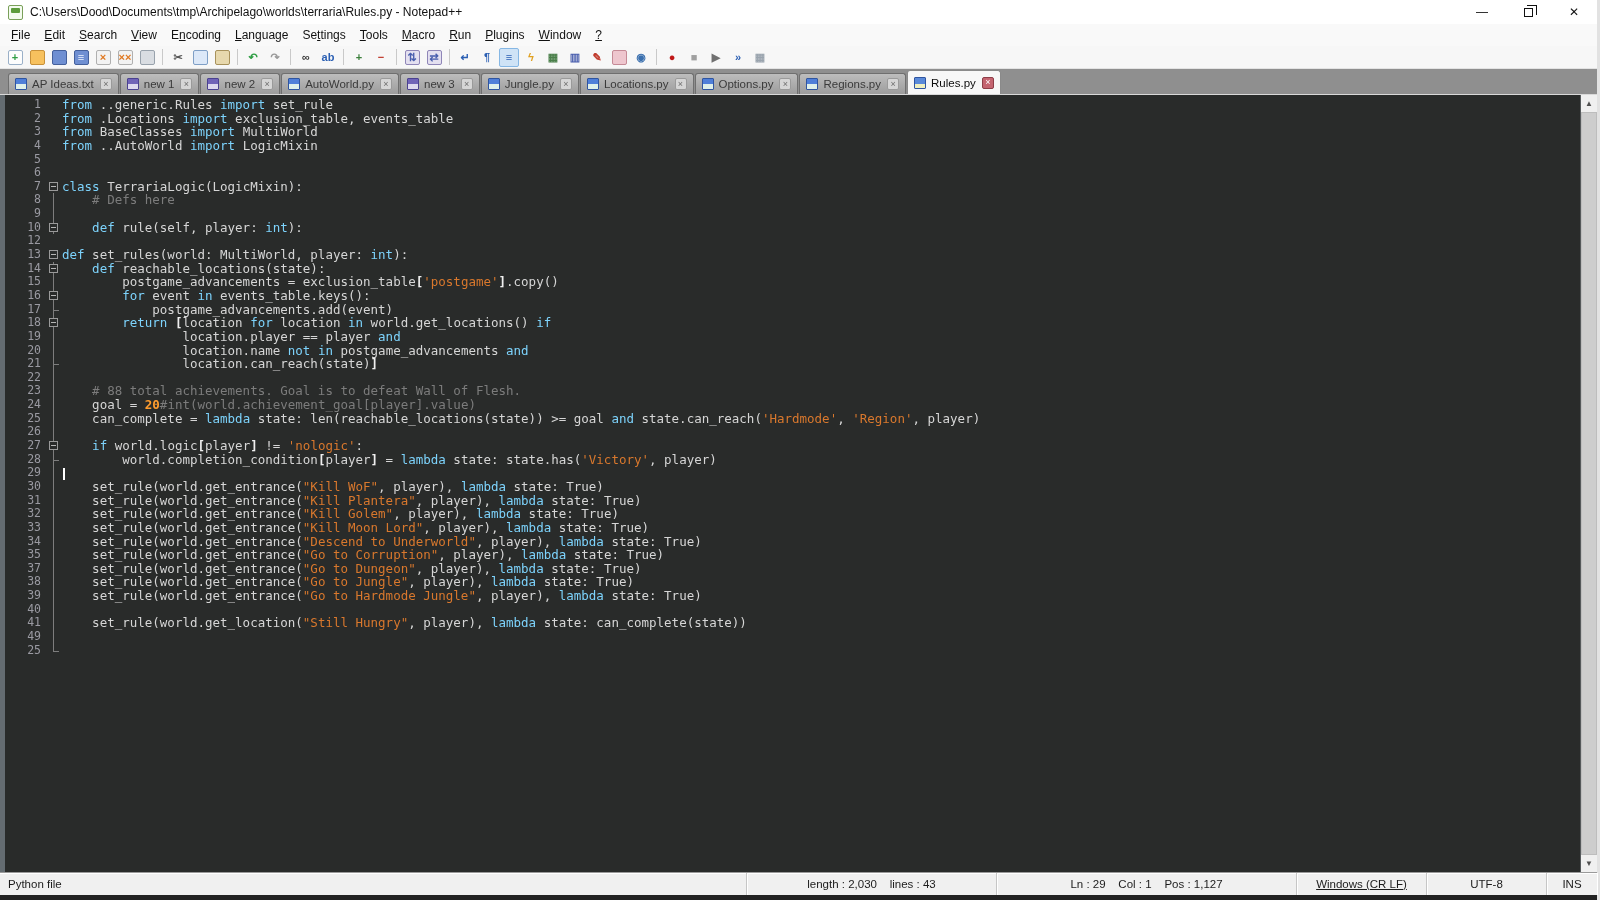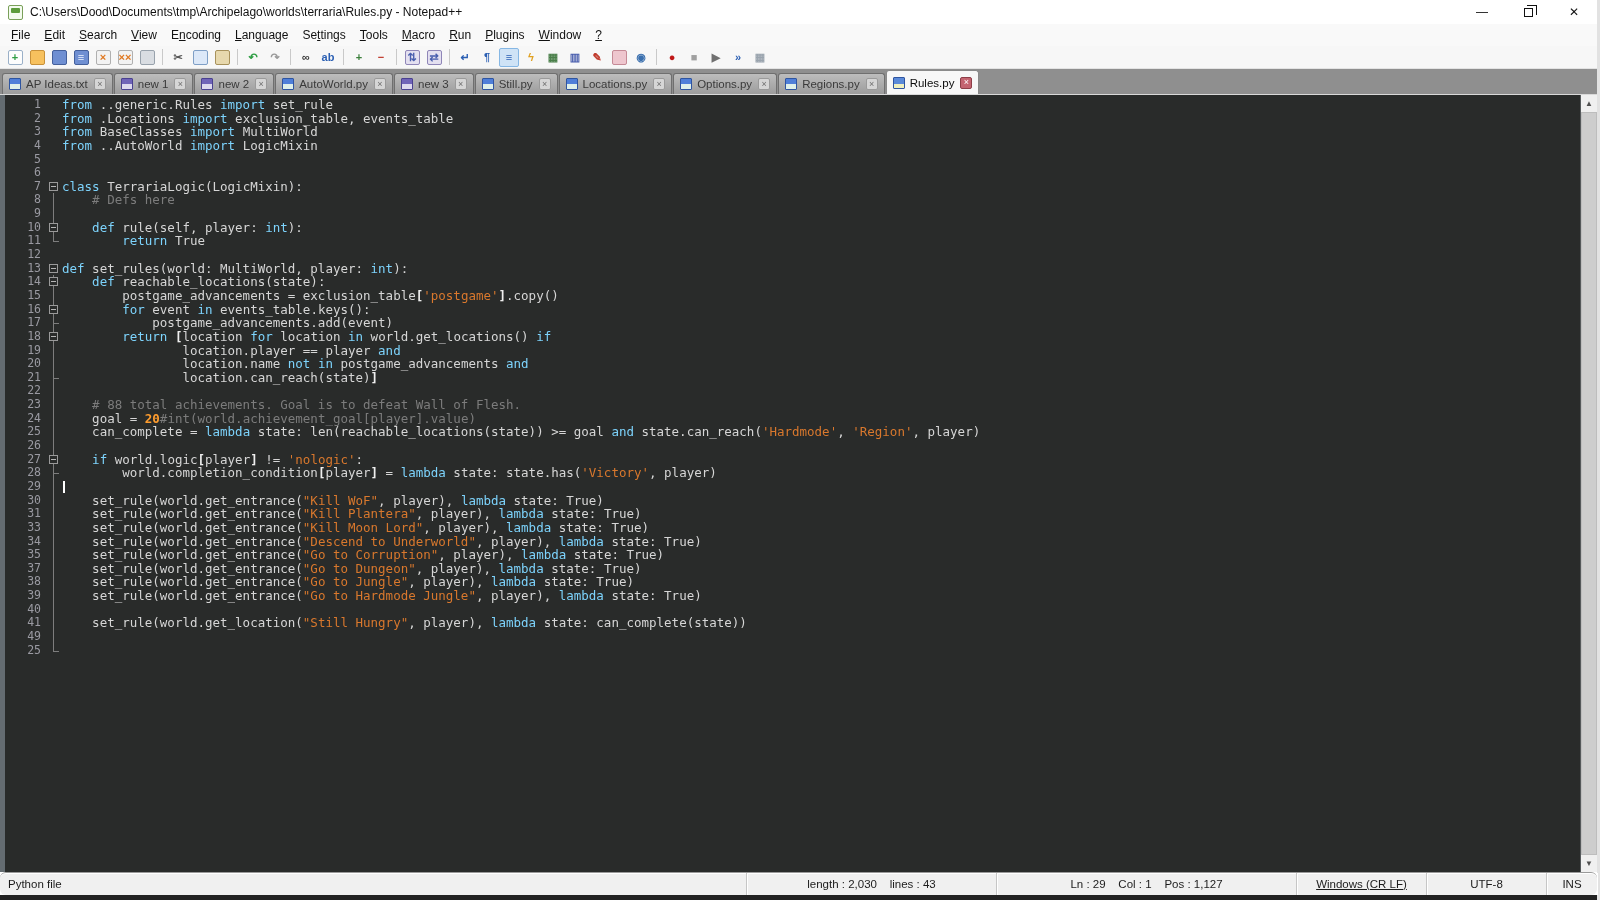--- a/index.html
+++ b/index.html
@@ -23,21 +23,21 @@
   .menu-item u { text-decoration:underline; }
 
   
   .toolbar { height:23px; background:#f7f7f7; display:flex; align-items:center; padding-left:4px; flex:0 0 auto; border-bottom:1px solid #e3e3e3; }
   .tb-btn { width:20px; height:19px; margin:0 1px; display:flex; align-items:center; justify-content:center; border:1px solid transparent; border-radius:2px; }
   .tb-btn .ic { width:15px; height:15px; display:flex; align-items:center; justify-content:center; font-size:11px; font-weight:bold; border-radius:2px; line-height:1; }
   .tb-btn.pressed { background:#cfe3f6; border-color:#86b7e4; }
   .tb-sep { width:1px; height:16px; background:#c9c9c9; margin:0 4px; }
 
   
-  .tabbar { height:25px; background:#8f8f8f; display:flex; align-items:flex-end; padding-left:2px; flex:0 0 auto; }
+  .tabbar { height:25px; background:#8f8f8f; display:flex; align-items:flex-end; padding-left:8px; flex:0 0 auto; }
   .tab { height:21px; display:flex; align-items:center; padding:0 6px; margin-right:1px; font-size:11.5px; color:#3a3a3a; background:linear-gradient(#bdbdbd,#9c9c9c); border:1px solid #6f6f6f; border-bottom:none; border-radius:3px 3px 0 0; white-space:nowrap; }
   .tab.active { height:24px; background:#f7f7f7; color:#0c0c0c; border-color:#8a8a8a; }
   .floppy { width:12px; height:12px; margin-right:5px; border-radius:1px; position:relative; flex:0 0 auto; }
   .floppy.blue   { background:linear-gradient(180deg,#4f7fd9 0 55%, #dff0ea 55% 100%); border:1px solid #2f55a0; }
   .floppy.violet { background:linear-gradient(180deg,#6f63b8 0 55%, #dcd8ee 55% 100%); border:1px solid #4a4190; }
   .floppy.active-doc { background:linear-gradient(180deg,#5b8ad9 0 55%, #f0f0c0 55% 100%); border:1px solid #2f55a0; }
   .tab-close { width:12px; height:12px; margin-left:6px; display:flex; align-items:center; justify-content:center; font-size:9px; line-height:1; background:#d6d6d6; border:1px solid #9a9a9a; border-radius:2px; color:#6e6e6e; }
   .tab.active .tab-close { background:#c46470; border-color:#8e3e48; color:#fff; }
 
   
@@ -58,21 +58,21 @@
   .tok-c { color:#7c7c7c; }
   .tok-b { color:#efefef; font-weight:bold; }
   .caret { display:inline-block; width:2px; height:12px; background:#ffffff; vertical-align:middle; margin-left:1px; }
 
   
   .vscroll { width:17px; background:#f0f0f0; display:flex; flex-direction:column; flex:0 0 auto; border-left:1px solid #55595b; }
   .scroll-btn { height:17px; display:flex; align-items:center; justify-content:center; font-size:8px; color:#505050; flex:0 0 auto; }
   .scroll-thumb { flex:1 1 auto; background:#cdcdcd; border:1px solid #bdbdbd; }
 
   
-  .statusbar { height:23px; flex:0 0 auto; background:#f0f0f0; border-top:1px solid #9a9a9a; box-shadow:inset 0 1px 0 #ffffff; display:flex; align-items:center; font-size:11.5px; color:#1c1c1c;border-radius:6px; }
+  .statusbar { height:23px; flex:0 0 auto; background:#f0f0f0; border-top:1px solid #9a9a9a; box-shadow:inset 0 1px 0 #ffffff; display:flex; align-items:center; font-size:11.5px; color:#1c1c1c; }
   .sb-seg { height:100%; display:flex; align-items:center; justify-content:center; border-right:1px solid #c6c6c6; box-shadow:1px 0 0 #ffffff; white-space:pre; }
   .sb-type { flex:1 1 auto; justify-content:flex-start; padding-left:8px; }
   .sb-size { width:250px; }
   .sb-pos  { width:300px; }
   .sb-eol  { width:130px;text-decoration:underline; }
   .sb-enc  { width:120px; }
   .sb-ins  { width:50px; border-right:none; }
   .footer-strip { height:5px; background:#222; flex:0 0 auto; }
 </style>
 </head>
@@ -235,21 +235,21 @@
         <span>AutoWorld.py</span>
         <span class="tab-close">×</span>
       </div>
       <div class="tab">
         <span class="floppy violet"></span>
         <span>new 3</span>
         <span class="tab-close">×</span>
       </div>
       <div class="tab">
         <span class="floppy blue"></span>
-        <span>Still.py</span>
+        <span>Jungle.py</span>
         <span class="tab-close">×</span>
       </div>
       <div class="tab">
         <span class="floppy blue"></span>
         <span>Locations.py</span>
         <span class="tab-close">×</span>
       </div>
       <div class="tab">
         <span class="floppy blue"></span>
         <span>Options.py</span>
@@ -273,41 +273,41 @@
         <div class="line"><span class="ln">1</span><span class="fold"></span><span class="txt"><span class="tok-k">from</span><span class="tok-d"> ..generic.Rules </span><span class="tok-k">import</span><span class="tok-d"> set_rule</span></span></div>
         <div class="line"><span class="ln">2</span><span class="fold"></span><span class="txt"><span class="tok-k">from</span><span class="tok-d"> .Locations </span><span class="tok-k">import</span><span class="tok-d"> exclusion_table, events_table</span></span></div>
         <div class="line"><span class="ln">3</span><span class="fold"></span><span class="txt"><span class="tok-k">from</span><span class="tok-d"> BaseClasses </span><span class="tok-k">import</span><span class="tok-d"> MultiWorld</span></span></div>
         <div class="line"><span class="ln">4</span><span class="fold"></span><span class="txt"><span class="tok-k">from</span><span class="tok-d"> ..AutoWorld </span><span class="tok-k">import</span><span class="tok-d"> LogicMixin</span></span></div>
         <div class="line"><span class="ln">5</span><span class="fold"></span><span class="txt"></span></div>
         <div class="line"><span class="ln">6</span><span class="fold"></span><span class="txt"></span></div>
         <div class="line"><span class="ln">7</span><span class="fold"><i class="fbox"></i></span><span class="txt"><span class="tok-k">class</span><span class="tok-d"> TerrariaLogic(LogicMixin):</span></span></div>
         <div class="line"><span class="ln">8</span><span class="fold f-line"></span><span class="txt"><span class="tok-c">    # Defs here</span></span></div>
         <div class="line"><span class="ln">9</span><span class="fold f-line"></span><span class="txt"></span></div>
         <div class="line"><span class="ln">10</span><span class="fold f-line"><i class="fbox"></i></span><span class="txt"><span class="tok-d">    </span><span class="tok-k">def</span><span class="tok-d"> rule(self, player: </span><span class="tok-k">int</span><span class="tok-d">):</span></span></div>
-        <div class="line"><span class="ln">11</span><span class="fold f-corner"></span><span class="txt"><span class="tok-d">        </span><span class="tok-k">return</span><span class="tok-d"> True</span></span></div>
         <div class="line"><span class="ln">12</span><span class="fold"></span><span class="txt"></span></div>
         <div class="line"><span class="ln">13</span><span class="fold"><i class="fbox"></i></span><span class="txt"><span class="tok-k">def</span><span class="tok-d"> set_rules(world: MultiWorld, player: </span><span class="tok-k">int</span><span class="tok-d">):</span></span></div>
         <div class="line"><span class="ln">14</span><span class="fold f-line"><i class="fbox"></i></span><span class="txt"><span class="tok-d">    </span><span class="tok-k">def</span><span class="tok-d"> reachable_locations(state):</span></span></div>
         <div class="line"><span class="ln">15</span><span class="fold f-line"></span><span class="txt"><span class="tok-d">        postgame_advancements = exclusion_table</span><span class="tok-b">[</span><span class="tok-s">'postgame'</span><span class="tok-b">]</span><span class="tok-d">.copy()</span></span></div>
         <div class="line"><span class="ln">16</span><span class="fold f-line"><i class="fbox"></i></span><span class="txt"><span class="tok-d">        </span><span class="tok-k">for</span><span class="tok-d"> event </span><span class="tok-k">in</span><span class="tok-d"> events_table.keys():</span></span></div>
         <div class="line"><span class="ln">17</span><span class="fold f-tee"></span><span class="txt"><span class="tok-d">            postgame_advancements.add(event)</span></span></div>
         <div class="line"><span class="ln">18</span><span class="fold f-line"><i class="fbox"></i></span><span class="txt"><span class="tok-d">        </span><span class="tok-k">return</span><span class="tok-d"> </span><span class="tok-b">[</span><span class="tok-d">location </span><span class="tok-k">for</span><span class="tok-d"> location </span><span class="tok-k">in</span><span class="tok-d"> world.get_locations() </span><span class="tok-k">if</span></span></div>
         <div class="line"><span class="ln">19</span><span class="fold f-line"></span><span class="txt"><span class="tok-d">                location.player == player </span><span class="tok-k">and</span></span></div>
         <div class="line"><span class="ln">20</span><span class="fold f-line"></span><span class="txt"><span class="tok-d">                location.name </span><span class="tok-k">not</span><span class="tok-d"> </span><span class="tok-k">in</span><span class="tok-d"> postgame_advancements </span><span class="tok-k">and</span></span></div>
         <div class="line"><span class="ln">21</span><span class="fold f-tee"></span><span class="txt"><span class="tok-d">                location.can_reach(state)</span><span class="tok-b">]</span></span></div>
         <div class="line"><span class="ln">22</span><span class="fold f-line"></span><span class="txt"></span></div>
         <div class="line"><span class="ln">23</span><span class="fold f-line"></span><span class="txt"><span class="tok-c">    # 88 total achievements. Goal is to defeat Wall of Flesh.</span></span></div>
         <div class="line"><span class="ln">24</span><span class="fold f-line"></span><span class="txt"><span class="tok-d">    goal = </span><span class="tok-n">20</span><span class="tok-c">#int(world.achievement_goal[player].value)</span></span></div>
         <div class="line"><span class="ln">25</span><span class="fold f-line"></span><span class="txt"><span class="tok-d">    can_complete = </span><span class="tok-k">lambda</span><span class="tok-d"> state: len(reachable_locations(state)) &gt;= goal </span><span class="tok-k">and</span><span class="tok-d"> state.can_reach(</span><span class="tok-s">'Hardmode'</span><span class="tok-d">, </span><span class="tok-s">'Region'</span><span class="tok-d">, player)</span></span></div>
         <div class="line"><span class="ln">26</span><span class="fold f-line"></span><span class="txt"></span></div>
         <div class="line"><span class="ln">27</span><span class="fold f-line"><i class="fbox"></i></span><span class="txt"><span class="tok-d">    </span><span class="tok-k">if</span><span class="tok-d"> world.logic</span><span class="tok-b">[</span><span class="tok-d">player</span><span class="tok-b">]</span><span class="tok-d"> != </span><span class="tok-s">'nologic'</span><span class="tok-d">:</span></span></div>
         <div class="line"><span class="ln">28</span><span class="fold f-tee"></span><span class="txt"><span class="tok-d">        world.completion_condition</span><span class="tok-b">[</span><span class="tok-d">player</span><span class="tok-b">]</span><span class="tok-d"> = </span><span class="tok-k">lambda</span><span class="tok-d"> state: state.has(</span><span class="tok-s">'Victory'</span><span class="tok-d">, player)</span></span></div>
         <div class="line"><span class="ln">29</span><span class="fold f-line"></span><span class="txt"><span class="caret"></span></span></div>
         <div class="line"><span class="ln">30</span><span class="fold f-line"></span><span class="txt"><span class="tok-d">    set_rule(world.get_entrance(</span><span class="tok-s">"Kill WoF"</span><span class="tok-d">, player), </span><span class="tok-k">lambda</span><span class="tok-d"> state: True)</span></span></div>
         <div class="line"><span class="ln">31</span><span class="fold f-line"></span><span class="txt"><span class="tok-d">    set_rule(world.get_entrance(</span><span class="tok-s">"Kill Plantera"</span><span class="tok-d">, player), </span><span class="tok-k">lambda</span><span class="tok-d"> state: True)</span></span></div>
+        <div class="line"><span class="ln">32</span><span class="fold f-line"></span><span class="txt"><span class="tok-d">    set_rule(world.get_entrance(</span><span class="tok-s">"Kill Golem"</span><span class="tok-d">, player), </span><span class="tok-k">lambda</span><span class="tok-d"> state: True)</span></span></div>
         <div class="line"><span class="ln">33</span><span class="fold f-line"></span><span class="txt"><span class="tok-d">    set_rule(world.get_entrance(</span><span class="tok-s">"Kill Moon Lord"</span><span class="tok-d">, player), </span><span class="tok-k">lambda</span><span class="tok-d"> state: True)</span></span></div>
         <div class="line"><span class="ln">34</span><span class="fold f-line"></span><span class="txt"><span class="tok-d">    set_rule(world.get_entrance(</span><span class="tok-s">"Descend to Underworld"</span><span class="tok-d">, player), </span><span class="tok-k">lambda</span><span class="tok-d"> state: True)</span></span></div>
         <div class="line"><span class="ln">35</span><span class="fold f-line"></span><span class="txt"><span class="tok-d">    set_rule(world.get_entrance(</span><span class="tok-s">"Go to Corruption"</span><span class="tok-d">, player), </span><span class="tok-k">lambda</span><span class="tok-d"> state: True)</span></span></div>
         <div class="line"><span class="ln">37</span><span class="fold f-line"></span><span class="txt"><span class="tok-d">    set_rule(world.get_entrance(</span><span class="tok-s">"Go to Dungeon"</span><span class="tok-d">, player), </span><span class="tok-k">lambda</span><span class="tok-d"> state: True)</span></span></div>
         <div class="line"><span class="ln">38</span><span class="fold f-line"></span><span class="txt"><span class="tok-d">    set_rule(world.get_entrance(</span><span class="tok-s">"Go to Jungle"</span><span class="tok-d">, player), </span><span class="tok-k">lambda</span><span class="tok-d"> state: True)</span></span></div>
         <div class="line"><span class="ln">39</span><span class="fold f-line"></span><span class="txt"><span class="tok-d">    set_rule(world.get_entrance(</span><span class="tok-s">"Go to Hardmode Jungle"</span><span class="tok-d">, player), </span><span class="tok-k">lambda</span><span class="tok-d"> state: True)</span></span></div>
         <div class="line"><span class="ln">40</span><span class="fold f-line"></span><span class="txt"></span></div>
         <div class="line"><span class="ln">41</span><span class="fold f-line"></span><span class="txt"><span class="tok-d">    set_rule(world.get_location(</span><span class="tok-s">"Still Hungry"</span><span class="tok-d">, player), </span><span class="tok-k">lambda</span><span class="tok-d"> state: can_complete(state))</span></span></div>
         <div class="line"><span class="ln">49</span><span class="fold f-line"></span><span class="txt"></span></div>
         <div class="line"><span class="ln">25</span><span class="fold f-corner"></span><span class="txt"></span></div>

